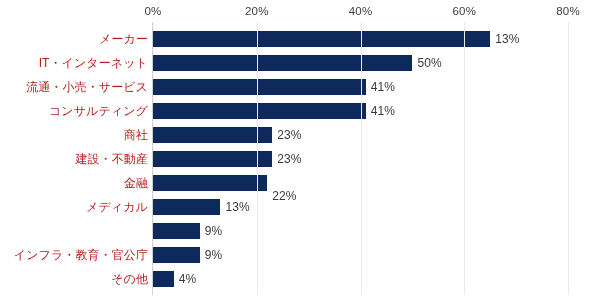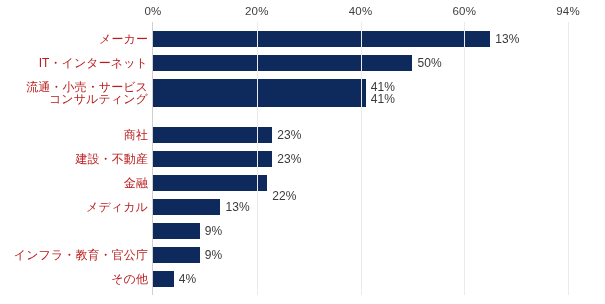--- a/index.html
+++ b/index.html
@@ -108,42 +108,42 @@
 </head>
 <body>
 
 <div id="chart-root">
 
   <div class="axis-labels">
       <div class="axis-tick-label" style="left: 153px;">0%</div>
       <div class="axis-tick-label" style="left: 256.75px;">20%</div>
       <div class="axis-tick-label" style="left: 360.5px;">40%</div>
       <div class="axis-tick-label" style="left: 464.25px;">60%</div>
-      <div class="axis-tick-label" style="left: 568px;">94%</div>
+      <div class="axis-tick-label" style="left: 568px;">80%</div>
     </div>
 
   <div class="axis-line"></div>
 
   <div class="bars-layer">
       <div class="bar-row" style="top: 28px;">
         <div class="cat-label">メーカー</div>
         <div class="bar" style="width: 337.188px; background: rgb(14, 42, 92);"></div>
         <div class="bar-value" style="left: 495.188px;">13%</div>
       </div>
       <div class="bar-row" style="top: 52px;">
         <div class="cat-label">IT・インターネット</div>
         <div class="bar" style="width: 259.375px; background: rgb(14, 42, 92);"></div>
         <div class="bar-value" style="left: 417.375px;">50%</div>
       </div>
       <div class="bar-row" style="top: 76px;">
         <div class="cat-label">流通・小売・サービス</div>
         <div class="bar" style="width: 212.688px; background: rgb(14, 42, 92);"></div>
         <div class="bar-value" style="left: 370.688px;">41%</div>
       </div>
-      <div class="bar-row" style="top: 88px;">
+      <div class="bar-row" style="top: 100px;">
         <div class="cat-label">コンサルティング</div>
         <div class="bar" style="width: 212.688px; background: rgb(14, 42, 92);"></div>
         <div class="bar-value" style="left: 370.688px;">41%</div>
       </div>
       <div class="bar-row" style="top: 124px;">
         <div class="cat-label">商社</div>
         <div class="bar" style="width: 119.312px; background: rgb(14, 42, 92);"></div>
         <div class="bar-value" style="left: 277.312px;">23%</div>
       </div>
       <div class="bar-row" style="top: 148px;">

